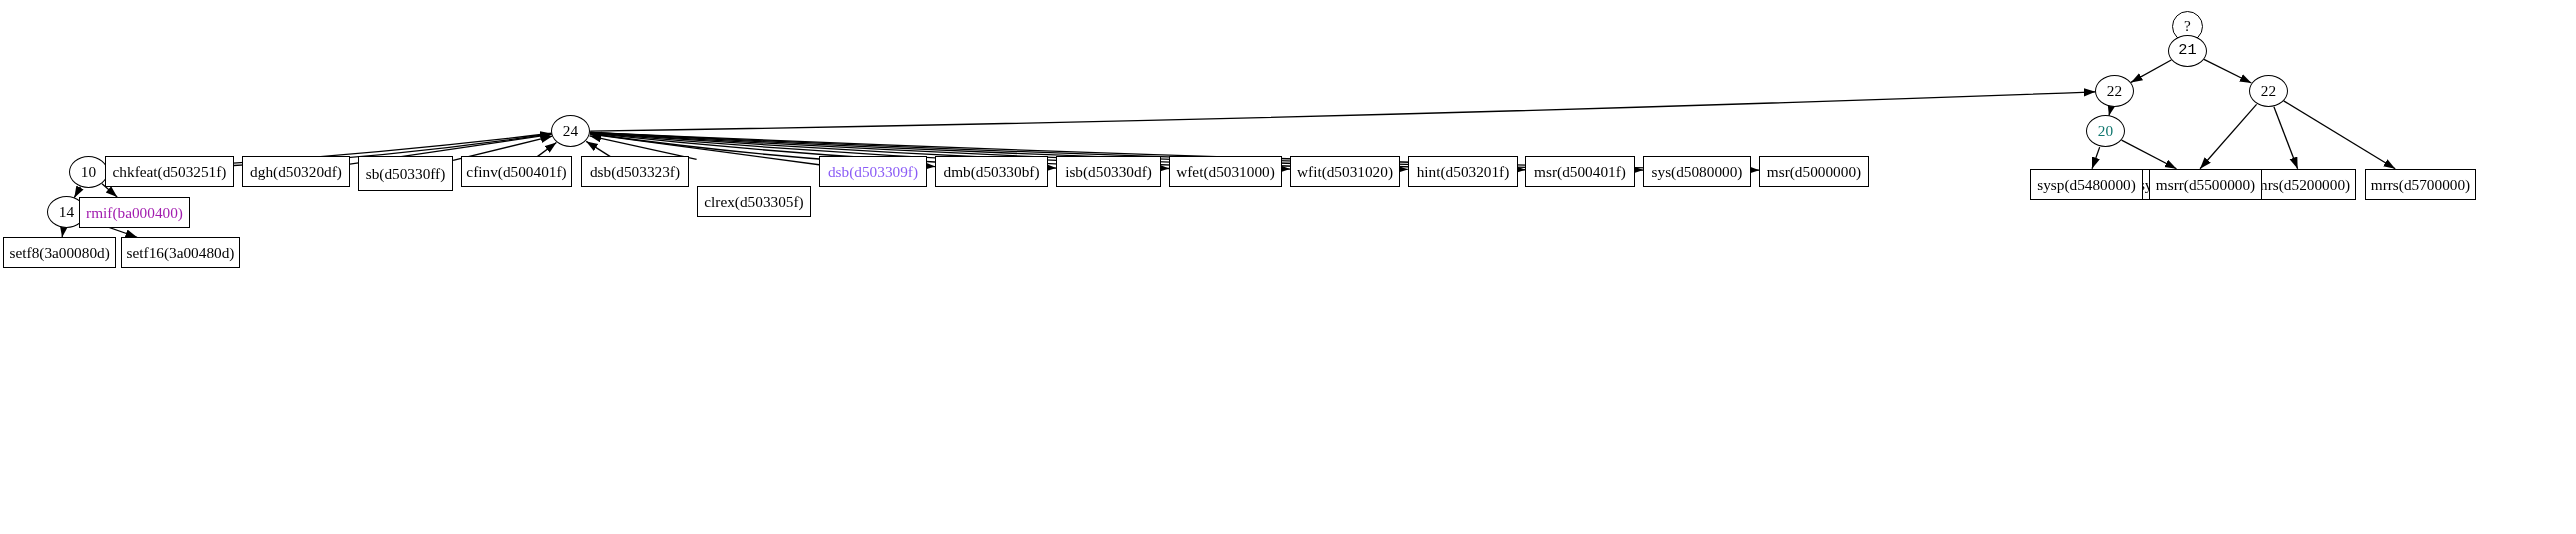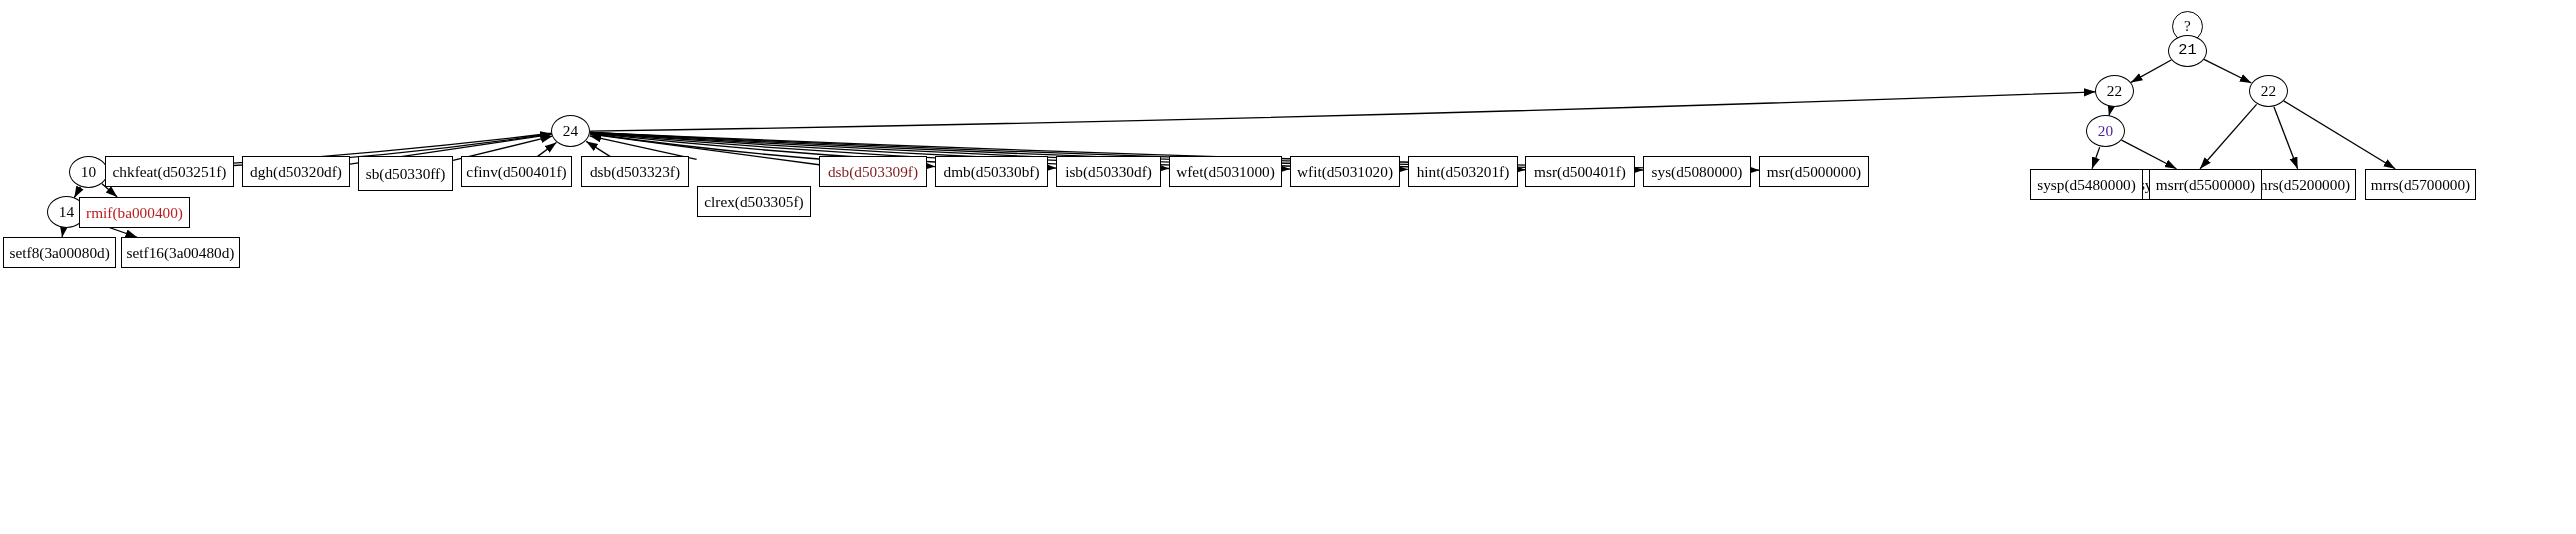--- a/index.html
+++ b/index.html
@@ -99,21 +99,21 @@
       </div>
       <div class="node ellipse" style="left: 2168px; top: 35px; width: 39px; height: 32px; color: rgb(0, 0, 0); background: rgb(255, 255, 255); border-color: rgb(0, 0, 0); font-family: Liberation Mono, monospace;">
         <span class="node-label">21</span>
       </div>
       <div class="node ellipse" style="left: 2095px; top: 75px; width: 39px; height: 32px; color: rgb(0, 0, 0); background: rgb(255, 255, 255); border-color: rgb(0, 0, 0);">
         <span class="node-label">22</span>
       </div>
       <div class="node ellipse" style="left: 2249px; top: 75px; width: 39px; height: 32px; color: rgb(0, 0, 0); background: rgb(255, 255, 255); border-color: rgb(0, 0, 0);">
         <span class="node-label">22</span>
       </div>
-      <div class="node ellipse" style="left: 2086px; top: 115px; width: 39px; height: 32px; color: #4c1d95; background: rgb(255, 255, 255); border-color: rgb(0, 0, 0);">
+      <div class="node ellipse" style="left: 2086px; top: 115px; width: 39px; height: 32px; color: #0f766e; background: rgb(255, 255, 255); border-color: rgb(0, 0, 0);">
         <span class="node-label">20</span>
       </div>
       <div class="node ellipse" style="left: 551px; top: 115px; width: 39px; height: 32px; color: rgb(0, 0, 0); background: rgb(255, 255, 255); border-color: rgb(0, 0, 0);">
         <span class="node-label">24</span>
       </div>
       <div class="node ellipse" style="left: 69px; top: 156px; width: 39px; height: 32px; color: rgb(0, 0, 0); background: rgb(255, 255, 255); border-color: rgb(0, 0, 0);">
         <span class="node-label">10</span>
       </div>
       <div class="node ellipse" style="left: 47px; top: 196px; width: 39px; height: 32px; color: rgb(0, 0, 0); background: rgb(255, 255, 255); border-color: rgb(0, 0, 0);">
         <span class="node-label">14</span>
@@ -138,21 +138,21 @@
       </div>
       <div class="node box" style="left: 461px; top: 156px; width: 111px; height: 31px; color: rgb(0, 0, 0); background: rgb(255, 255, 255); border-color: rgb(0, 0, 0);">
         <span class="node-label">cfinv(d500401f)</span>
       </div>
       <div class="node box" style="left: 581px; top: 156px; width: 108px; height: 31px; color: rgb(0, 0, 0); background: rgb(255, 255, 255); border-color: rgb(0, 0, 0);">
         <span class="node-label">dsb(d503323f)</span>
       </div>
       <div class="node box" style="left: 697px; top: 156px; width: 114px; height: 31px; color: rgb(0, 0, 0); background: rgb(255, 255, 255); border-color: rgb(0, 0, 0); margin-top: 30px;">
         <span class="node-label">clrex(d503305f)</span>
       </div>
-      <div class="node box" style="left: 819px; top: 156px; width: 108px; height: 31px; color: #7f1d1d; background: rgb(255, 255, 255); border-color: rgb(0, 0, 0);">
+      <div class="node box" style="left: 819px; top: 156px; width: 108px; height: 31px; color: #8b5cf6; background: rgb(255, 255, 255); border-color: rgb(0, 0, 0);">
         <span class="node-label">dsb(d503309f)</span>
       </div>
       <div class="node box" style="left: 935px; top: 156px; width: 113px; height: 31px; color: rgb(0, 0, 0); background: rgb(255, 255, 255); border-color: rgb(0, 0, 0);">
         <span class="node-label">dmb(d50330bf)</span>
       </div>
       <div class="node box" style="left: 1056px; top: 156px; width: 105px; height: 31px; color: rgb(0, 0, 0); background: rgb(255, 255, 255); border-color: rgb(0, 0, 0);">
         <span class="node-label">isb(d50330df)</span>
       </div>
       <div class="node box" style="left: 1169px; top: 156px; width: 113px; height: 31px; color: rgb(0, 0, 0); background: rgb(255, 255, 255); border-color: rgb(0, 0, 0);">
         <span class="node-label">wfet(d5031000)</span>
@@ -171,21 +171,21 @@
       </div>
       <div class="node box" style="left: 1759px; top: 156px; width: 110px; height: 31px; color: rgb(0, 0, 0); background: rgb(255, 255, 255); border-color: rgb(0, 0, 0);">
         <span class="node-label">msr(d5000000)</span>
       </div>
       <div class="node box" style="left: 2030px; top: 169px; width: 113px; height: 31px; color: rgb(0, 0, 0); background: rgb(255, 255, 255); border-color: rgb(0, 0, 0);">
         <span class="node-label">sysp(d5480000)</span>
       </div>
       <div class="node box" style="left: 2149px; top: 169px; width: 113px; height: 31px; color: rgb(0, 0, 0); background: rgb(255, 255, 255); border-color: rgb(0, 0, 0);">
         <span class="node-label">msrr(d5500000)</span>
       </div>
-      <div class="node box" style="left: 79px; top: 197px; width: 111px; height: 31px; color: #b91c1c; background: rgb(255, 255, 255); border-color: rgb(0, 0, 0); text-align: center;">
+      <div class="node box" style="left: 79px; top: 197px; width: 111px; height: 31px; color: #a21caf; background: rgb(255, 255, 255); border-color: rgb(0, 0, 0); text-align: center;">
         <span class="node-label">rmif(ba000400)</span>
       </div>
       <div class="node box" style="left: 3.2px; top: 237px; width: 113px; height: 31px; color: rgb(0, 0, 0); background: rgb(255, 255, 255); border-color: rgb(0, 0, 0);">
         <span class="node-label">setf8(3a00080d)</span>
       </div>
       <div class="node box" style="left: 121px; top: 237px; width: 119px; height: 31px; color: rgb(0, 0, 0); background: rgb(255, 255, 255); border-color: rgb(0, 0, 0);">
         <span class="node-label">setf16(3a00480d)</span>
       </div>
     </div>
 </div>

